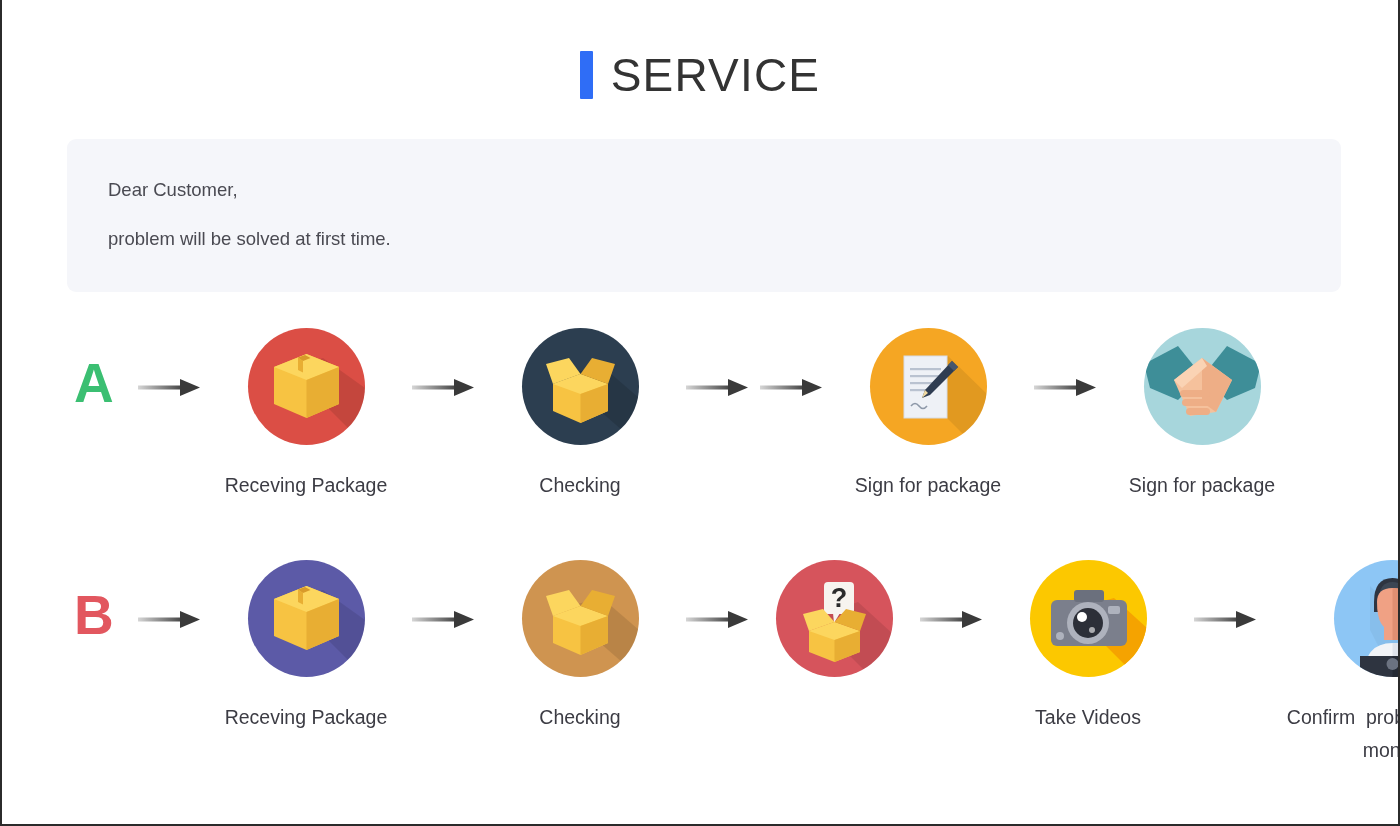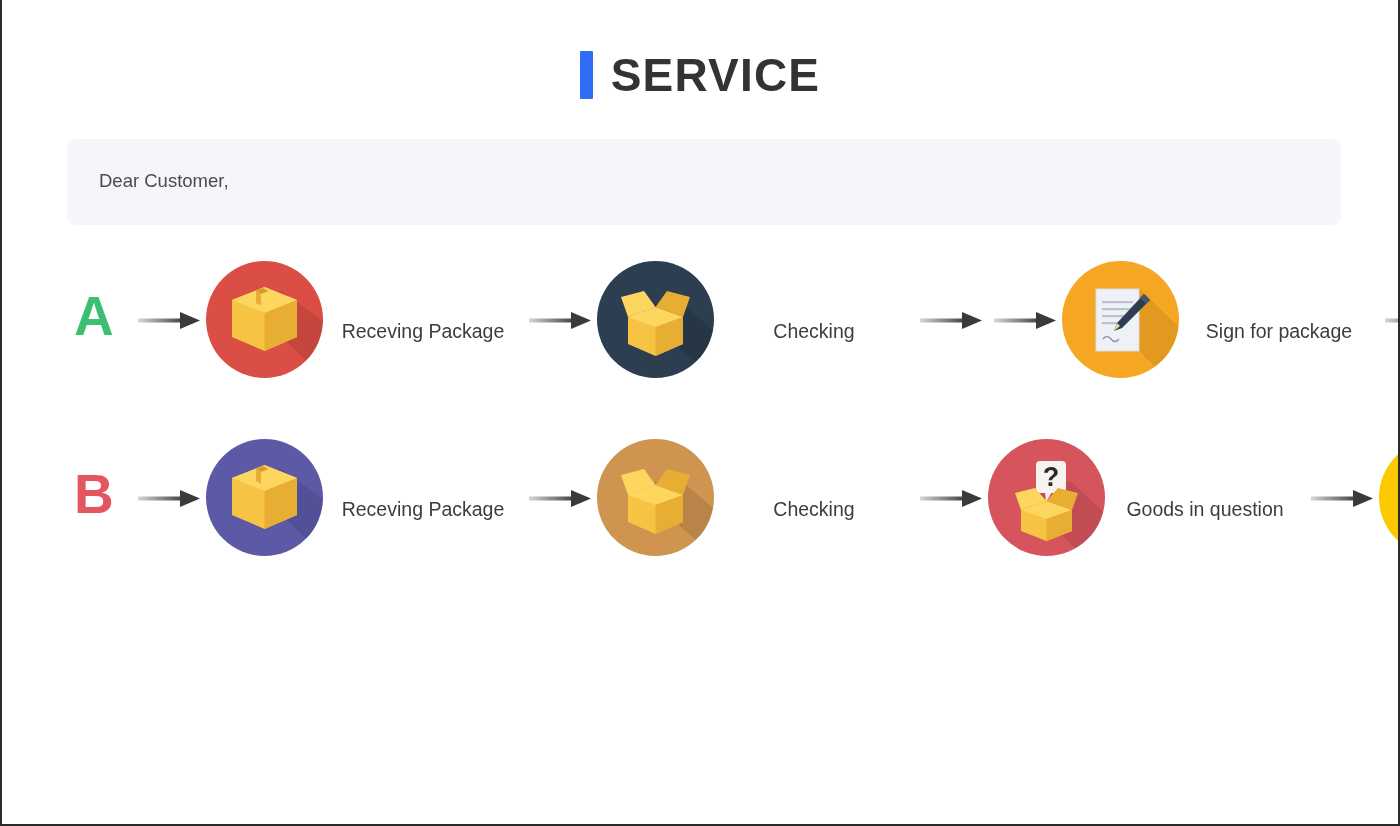--- a/index.html
+++ b/index.html
@@ -30,36 +30,36 @@
     height: 70px;
   }
   .title-bar {
     width: 13px;
     height: 48px;
     background: #2f6df6;
     border-radius: 1px;
   }
   .title-text {
     font-size: 46px;
-    font-weight: bold;
+    font-weight: normal;
     letter-spacing: 1.2px;
     color: #333333;
     line-height: 1;
   }
 
   
   .notice {
     margin: 29px 57px 0 65px;
     background: #f5f6fa;
     border-radius: 9px;
     padding: 20px 28px 22px 28px;
     box-sizing: border-box;
   }
   .notice p {
-    margin: 4px;
+    margin: 13px;
     font-size: 18.5px;
     line-height: 36px;
     color: #4a4a52;
     white-space: nowrap;
   }
 
   
   .flow-row {
     display: flex;
     align-items: flex-start;
@@ -87,20 +87,21 @@
     height: 120px;
     display: flex;
     align-items: center;
     justify-content: center;
   }
   .arrow svg { display: block; }
 
   .step {
     flex: 0 0 160px;
     display: flex;
+    flex-direction: column;
     align-items: center;
   }
   .step-icon {
     width: 117px;
     height: 117px;
     border-radius: 50%;
     position: relative;
     overflow: hidden;
   }
   .step-label {
@@ -118,20 +119,21 @@
 </head>
 <body>
 
 <div class="title-row">
   <span class="title-bar"></span>
   <span class="title-text">SERVICE</span>
 </div>
 
 <div class="notice">
   <p>Dear Customer,</p>
+  <p>problem will be solved at first time.</p>
 </div>
 
 <div class="flow-row row-a">
   <div class="row-letter letter-a">A</div>
 
   <div class="arrow">
     <svg width="62" height="22" viewBox="0 0 62 22">
         <defs>
           <linearGradient id="ag1" x1="0" y1="0" x2="1" y2="0">
             <stop offset="0" stop-color="#d6d6d6"></stop>
@@ -299,21 +301,20 @@
         <rect x="48" y="22" width="30" height="32" rx="4" fill="#f7f4ef"></rect>
         <path d="M57 53 L64 53 L58 63 Z" fill="#f7f4ef"></path>
         <text x="63" y="47" font-family="'Liberation Sans', sans-serif" font-size="27" font-weight="bold" fill="#2b2b2b" text-anchor="middle">?</text>
         <path d="M58.5 62 L84 71 L84 92 L58.5 102 L33 92 L33 71 Z" fill="#f7c342"></path>
         <path d="M58.5 62 L84 71 L58.5 80 L33 71 Z" fill="#fcd65e"></path>
         <path d="M58.5 80 L84 71 L84 92 L58.5 102 Z" fill="#e8ae33"></path>
         <path d="M33 71 L27 54 L47 49 L58.5 62 Z" fill="#fcd65e"></path>
         <path d="M84 71 L90 54 L70 49 L58.5 62 Z" fill="#e8ae33"></path>
       </svg>
     </div>
-    <div class="step-label">Goods in question</div>
   </div>
 
   <div class="arrow">
     <svg width="62" height="22" viewBox="0 0 62 22">
         <rect x="0" y="8.5" width="47" height="4" fill="url(#ag1)"></rect>
         <path d="M42 2 L62 10.5 L42 19 Z" fill="#3a3a3a"></path>
       </svg>
   </div>
 
   <div class="step">
@@ -323,20 +324,21 @@
         <rect x="21" y="40" width="76" height="46" rx="6" fill="#7b7f8c"></rect>
         <rect x="44" y="30" width="30" height="12" rx="3" fill="#6b707d"></rect>
         <rect x="78" y="46" width="12" height="8" rx="2" fill="#aeb2bd"></rect>
         <circle cx="58" cy="63" r="21" fill="#aeb2bd"></circle>
         <circle cx="58" cy="63" r="15" fill="#2c2f38"></circle>
         <circle cx="52" cy="57" r="5" fill="#ffffff"></circle>
         <circle cx="62" cy="70" r="3" fill="#ffffff" opacity="0.6"></circle>
         <circle cx="30" cy="76" r="4" fill="#aeb2bd"></circle>
       </svg>
     </div>
+    <div class="step-label">Take Videos</div>
   </div>
 
   <div class="arrow">
     <svg width="62" height="22" viewBox="0 0 62 22">
         <rect x="0" y="8.5" width="47" height="4" fill="url(#ag1)"></rect>
         <path d="M42 2 L62 10.5 L42 19 Z" fill="#3a3a3a"></path>
       </svg>
   </div>
 
   <div class="step wide">

